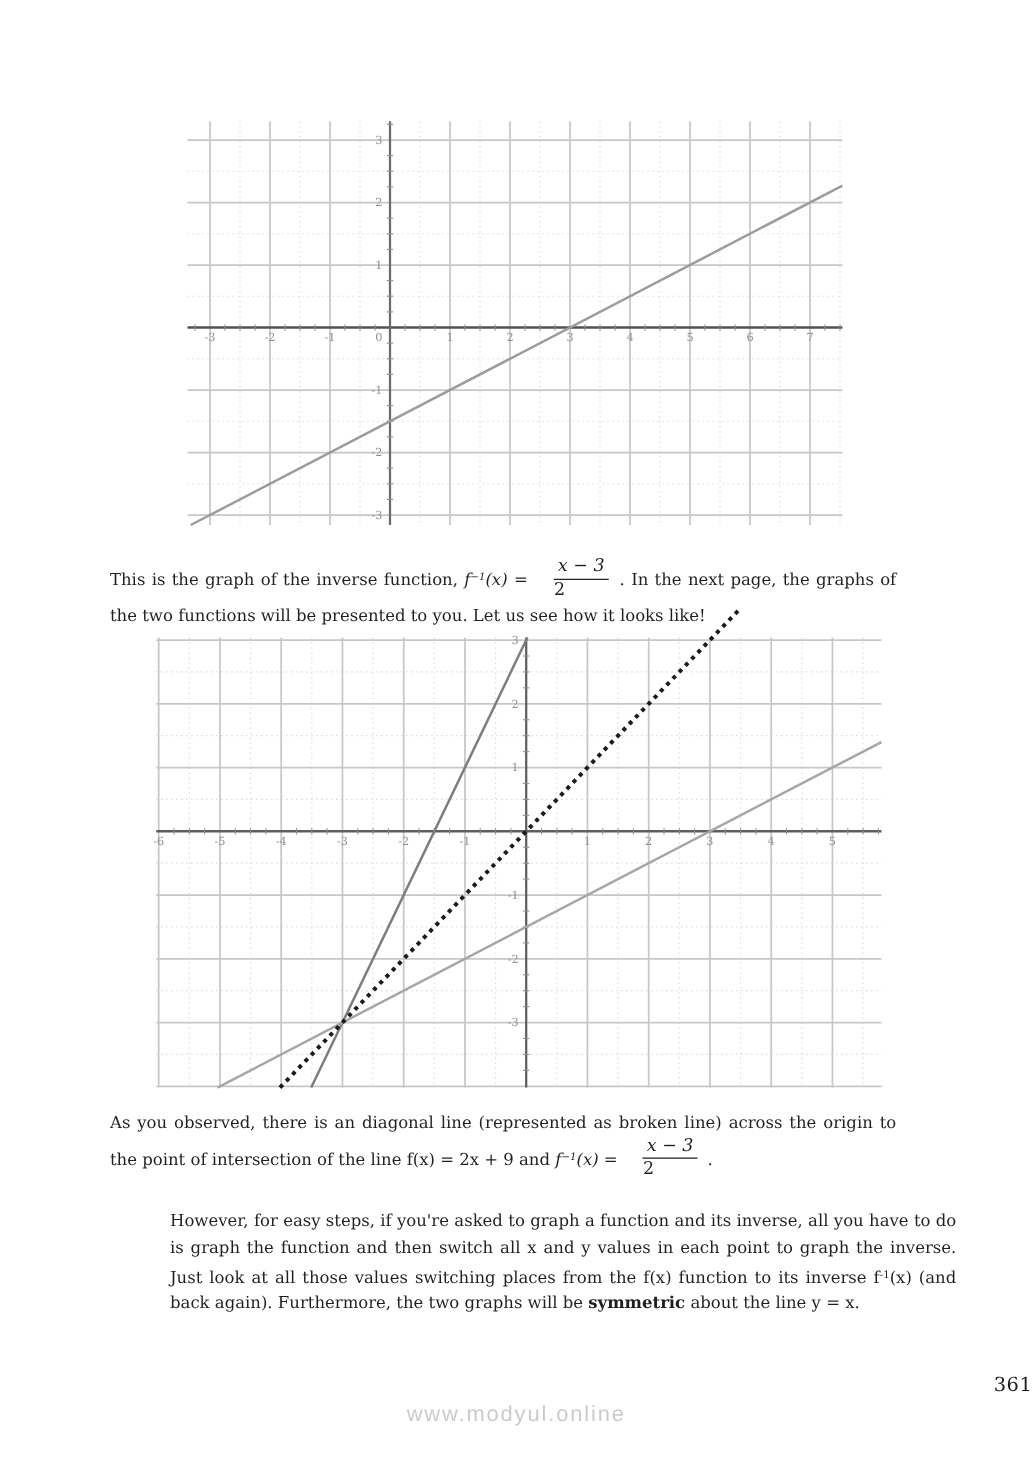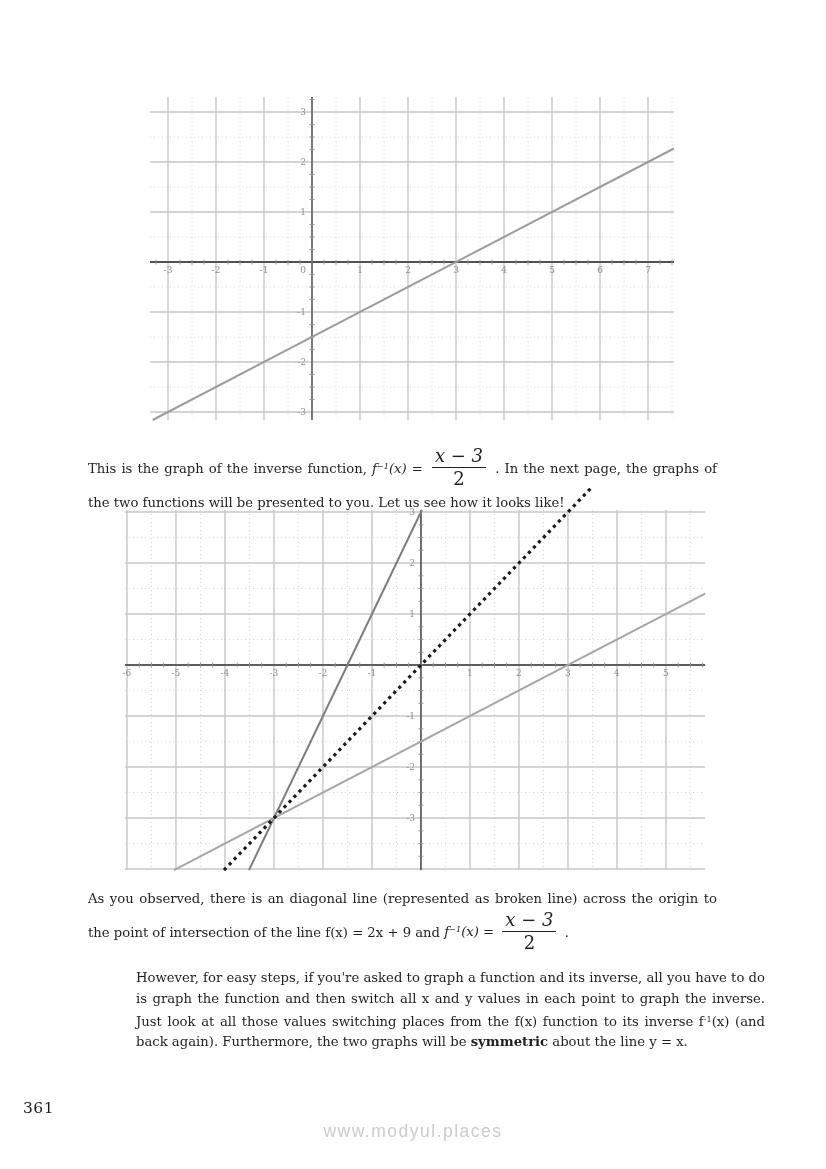--- a/index.html
+++ b/index.html
@@ -10,26 +10,26 @@
   #fig1{left:150px;top:97px;}
   #fig2{left:125px;top:510px;}
   .para{position:absolute;left:88px;width:629px;text-align:justify;
         font-size:13.2px;line-height:20.4px;}
   #p1{top:433px;}
   #p2{top:876px;}
   #p3{top:955px;margin-left:48px;}
   .math{white-space:nowrap;font-style:italic;}
   .math sup{font-size:0.62em;vertical-align:0.5em;}
   .inline-sup{font-size:0.62em;vertical-align:0.5em;}
-  .frac{display:inline-block;vertical-align:middle;text-align:center;
-        line-height:1.12;margin:0 4px 3px 4px;font-size:18px;}
+  .frac{display:inline-block;vertical-align:middle;text-align:left;
+        line-height:1.12;margin:0 4px 3px 16px;font-size:14px;}
   .frac .num{display:block;border-bottom:1.2px solid #222;padding:0 3px 1px;}
   .frac .den{display:block;padding-top:1px;font-style:normal;}
   .bold{font-weight:bold;}
-  .pagenum{position:absolute;left:0;right:0;top:1099px;text-align:left;
+  .pagenum{position:absolute;left:0;right:0;top:1099px;text-align:right;
            font-size:15.5px;letter-spacing:0.5px;color:#1c1c1c;margin-left:23px;}
   .watermark{position:absolute;left:0;right:0;top:1121px;text-align:center;
              font-family:"Liberation Sans",sans-serif;font-size:17.5px;
              color:#cbcbcb;letter-spacing:1.5px;}
 </style>
 </head>
 <body>
 
 <div class="page">
 
@@ -264,15 +264,15 @@
         <line x1="49.00000000000004" y1="360.06" x2="580.16" y2="83.64" stroke="#a6a6a6" stroke-width="2"></line>
         <line x1="98.98000000000002" y1="360.06" x2="465.5" y2="-21.419999999999995" stroke="#1b1b1b" stroke-width="3.2" stroke-dasharray="3.2 4"></line>
       </svg>
   </div>
 
   <p class="para" id="p2"><span>As you observed, there is an diagonal line (represented as broken line) across the origin to the point of intersection of the line f(x) = 2x + 9 and </span><span class="math"><i>f</i><sup>−1</sup><span>(</span><i>x</i><span>) = </span><span class="frac"><span class="num"><i>x</i><span> − 3</span></span><span class="den">2</span></span></span><span> .</span></p>
 
   <p class="para" id="p3"><span>However, for easy steps, if you're asked to graph a function and its inverse, all you have to do is graph the function and then switch all x and y values in each point to graph the inverse. Just look at all those values switching places from the f(x) function to its inverse f</span><sup class="inline-sup">-1</sup><span>(x) (and back again). Furthermore, the two graphs will be </span><span class="bold">symmetric</span><span> about the line y = x.</span></p>
 
   <div class="pagenum">361</div>
-  <div class="watermark">www.modyul.places</div>
+  <div class="watermark">www.modyul.online</div>
 
 </div>
 
 </body></html>

